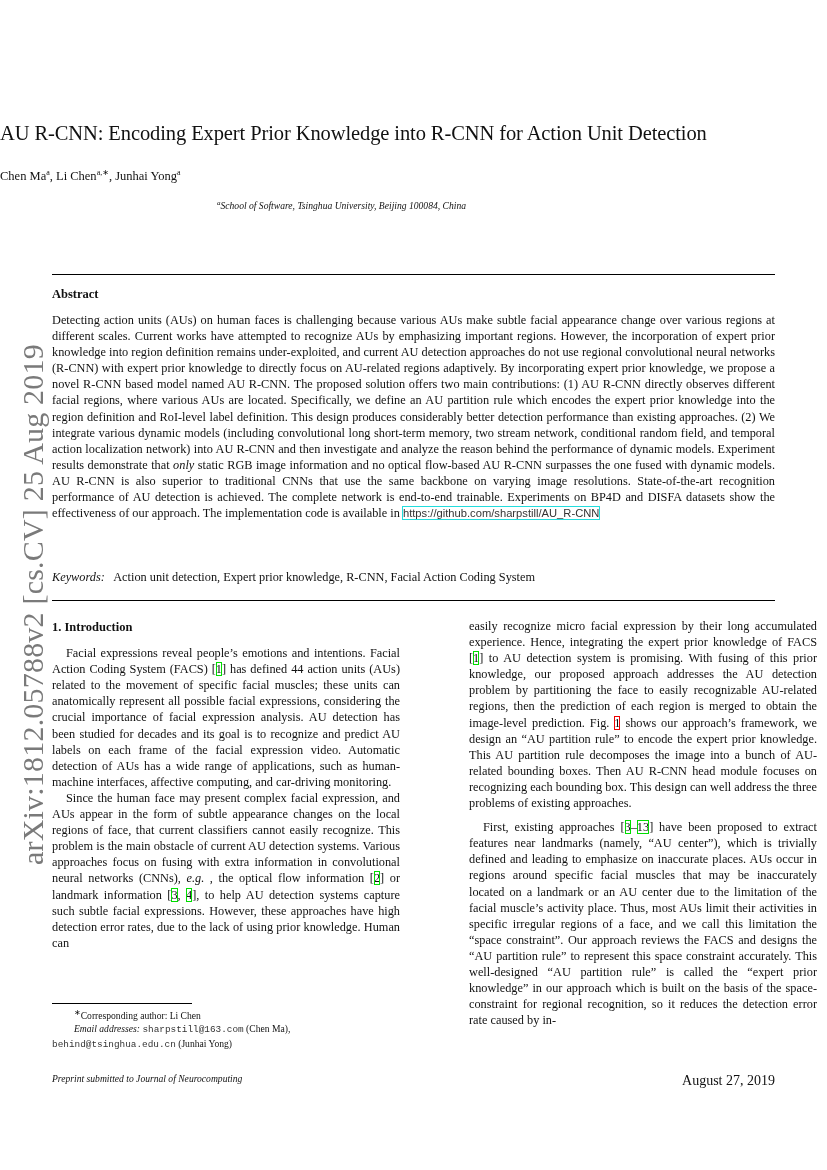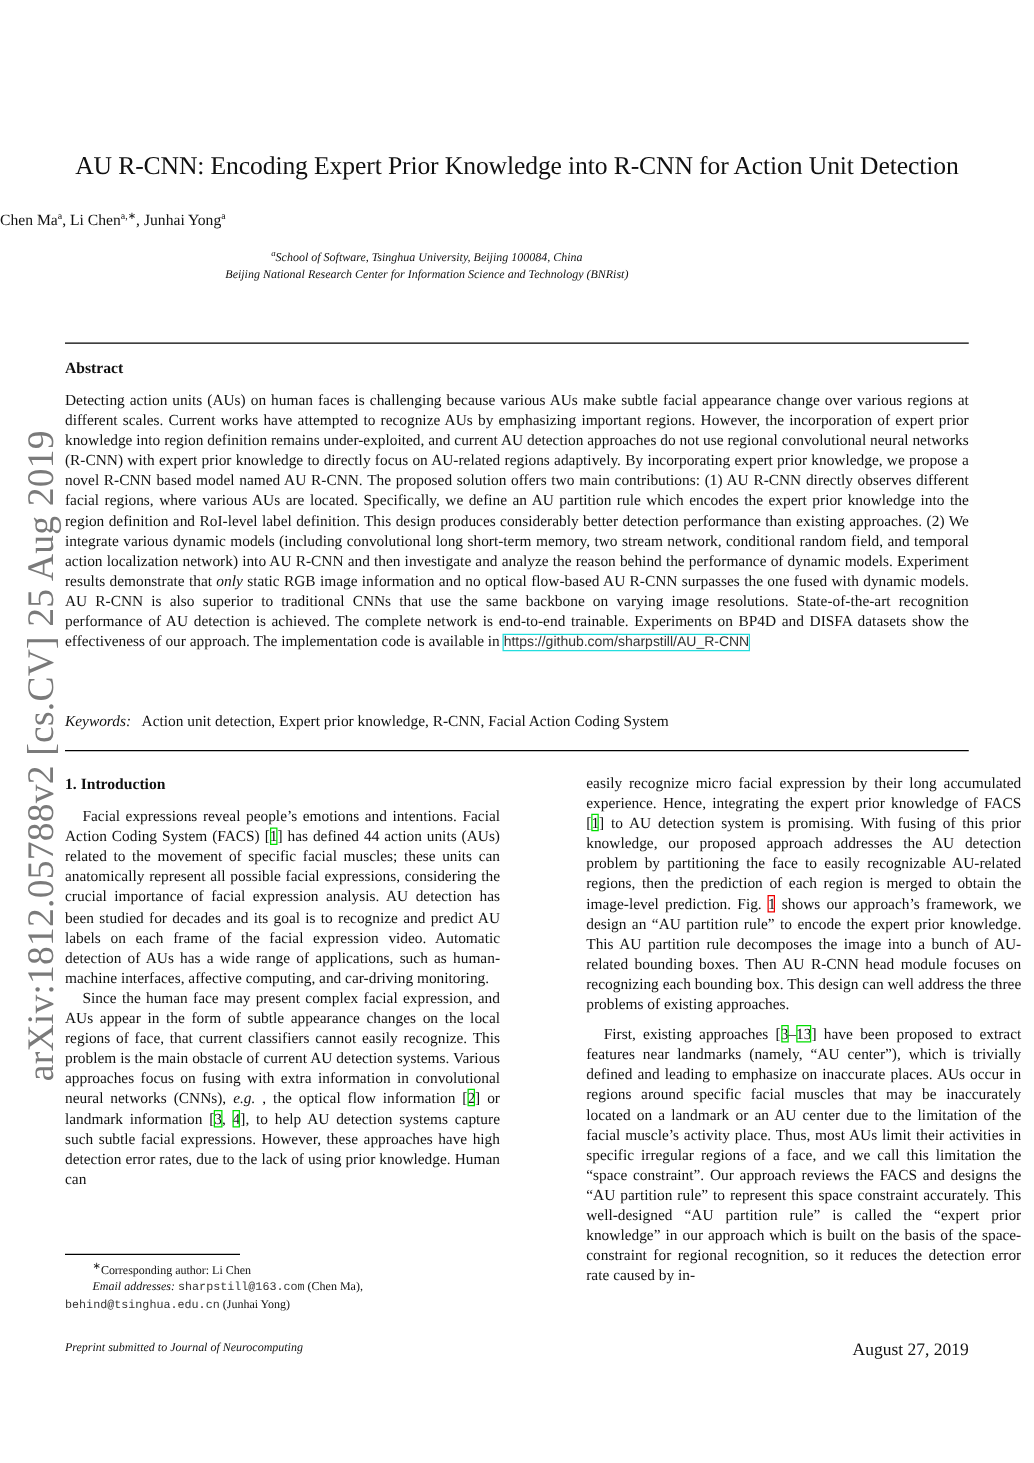--- a/index.html
+++ b/index.html
@@ -1,19 +1,19 @@
 <!DOCTYPE html>
 <html><head>
 <meta charset="utf-8">
 <style>
   html, body { margin:0; padding:0; background:#fff; }
   body { width:827px; height:1170px; position:relative; overflow:hidden;
          font-family:"Liberation Serif", serif; color:#111; }
   .abs { position:absolute; }
-  .title { left:0; width:827px; top:122px; text-align:center; font-size:20.5px; letter-spacing:-0.1px; }
+  .title { left:0; width:827px; top:122px; font-size:20.5px; letter-spacing:-0.1px; }
   .authors { left:0; width:827px; top:168px; font-size:12.5px; }
   .authors sup { font-size:8px; }
   .affil { left:0; width:683px; top:197px; text-align:center; font-size:9.6px; font-style:italic; line-height:13px; }
   .affil sup { font-size:7px; }
   .rule { left:52px; width:723px; height:0; border-top:1.2px solid #000; }
   .abstract-head { left:52px; top:287px; font-weight:bold; font-size:12.5px;text-align:center; }
   .abstract { left:52px; top:312px; width:723px; font-size:12.3px; line-height:16.1px; text-align:justify; }
   .mono { font-family:Liberation Sans, sans-serif; font-size:11.2px; color:#333; }
   .url-link { outline:1.2px solid #22dddd; outline-offset:0px; }
   .keywords { left:52px; top:570px; width:723px; font-size:12.3px; }
@@ -43,21 +43,20 @@
 <div class="abs title">AU R-CNN: Encoding Expert Prior Knowledge into R-CNN for Action Unit Detection</div>
 
 <div class="abs authors">
   <span>Chen Ma</span><sup>a</sup>,
   <span>Li Chen</span><sup>a,∗</sup>,
   <span>Junhai Yong</span><sup>a</sup>
 </div>
 
 <div class="abs affil">
   <div><sup>a</sup><span>School of Software, Tsinghua University, Beijing 100084, China</span></div>
-  <div>Beijing National Research Center for Information Science and Technology (BNRist)</div>
 </div>
 
 <div class="abs rule" style="top:274px;"></div>
 
 <div class="abs abstract-head">Abstract</div>
 
 <div class="abs abstract">
   <span>Detecting action units (AUs) on human faces is challenging because various AUs make subtle facial appearance change over various regions at different scales. Current works have attempted to recognize AUs by emphasizing important regions. However, the incorporation of expert prior knowledge into region definition remains under-exploited, and current AU detection approaches do not use regional convolutional neural networks (R-CNN) with expert prior knowledge to directly focus on AU-related regions adaptively. By incorporating expert prior knowledge, we propose a novel R-CNN based model named AU R-CNN. The proposed solution offers two main contributions: (1) AU R-CNN directly observes different facial regions, where various AUs are located. Specifically, we define an AU partition rule which encodes the expert prior knowledge into the region definition and RoI-level label definition. This design produces considerably better detection performance than existing approaches. (2) We integrate various dynamic models (including convolutional long short-term memory, two stream network, conditional random field, and temporal action localization network) into AU R-CNN and then investigate and analyze the reason behind the performance of dynamic models. Experiment results demonstrate that </span><i>only</i><span> static RGB image information and no optical flow-based AU R-CNN surpasses the one fused with dynamic models.  AU R-CNN is also superior to traditional CNNs that use the same backbone on varying image resolutions.  State-of-the-art recognition performance of AU detection is achieved.  The complete network is end-to-end trainable. Experiments on BP4D and DISFA datasets show the effectiveness of our approach. The implementation code is available in </span><span class="mono url-link">https://github.com/sharpstill/AU_R-CNN</span>
 </div>
 

